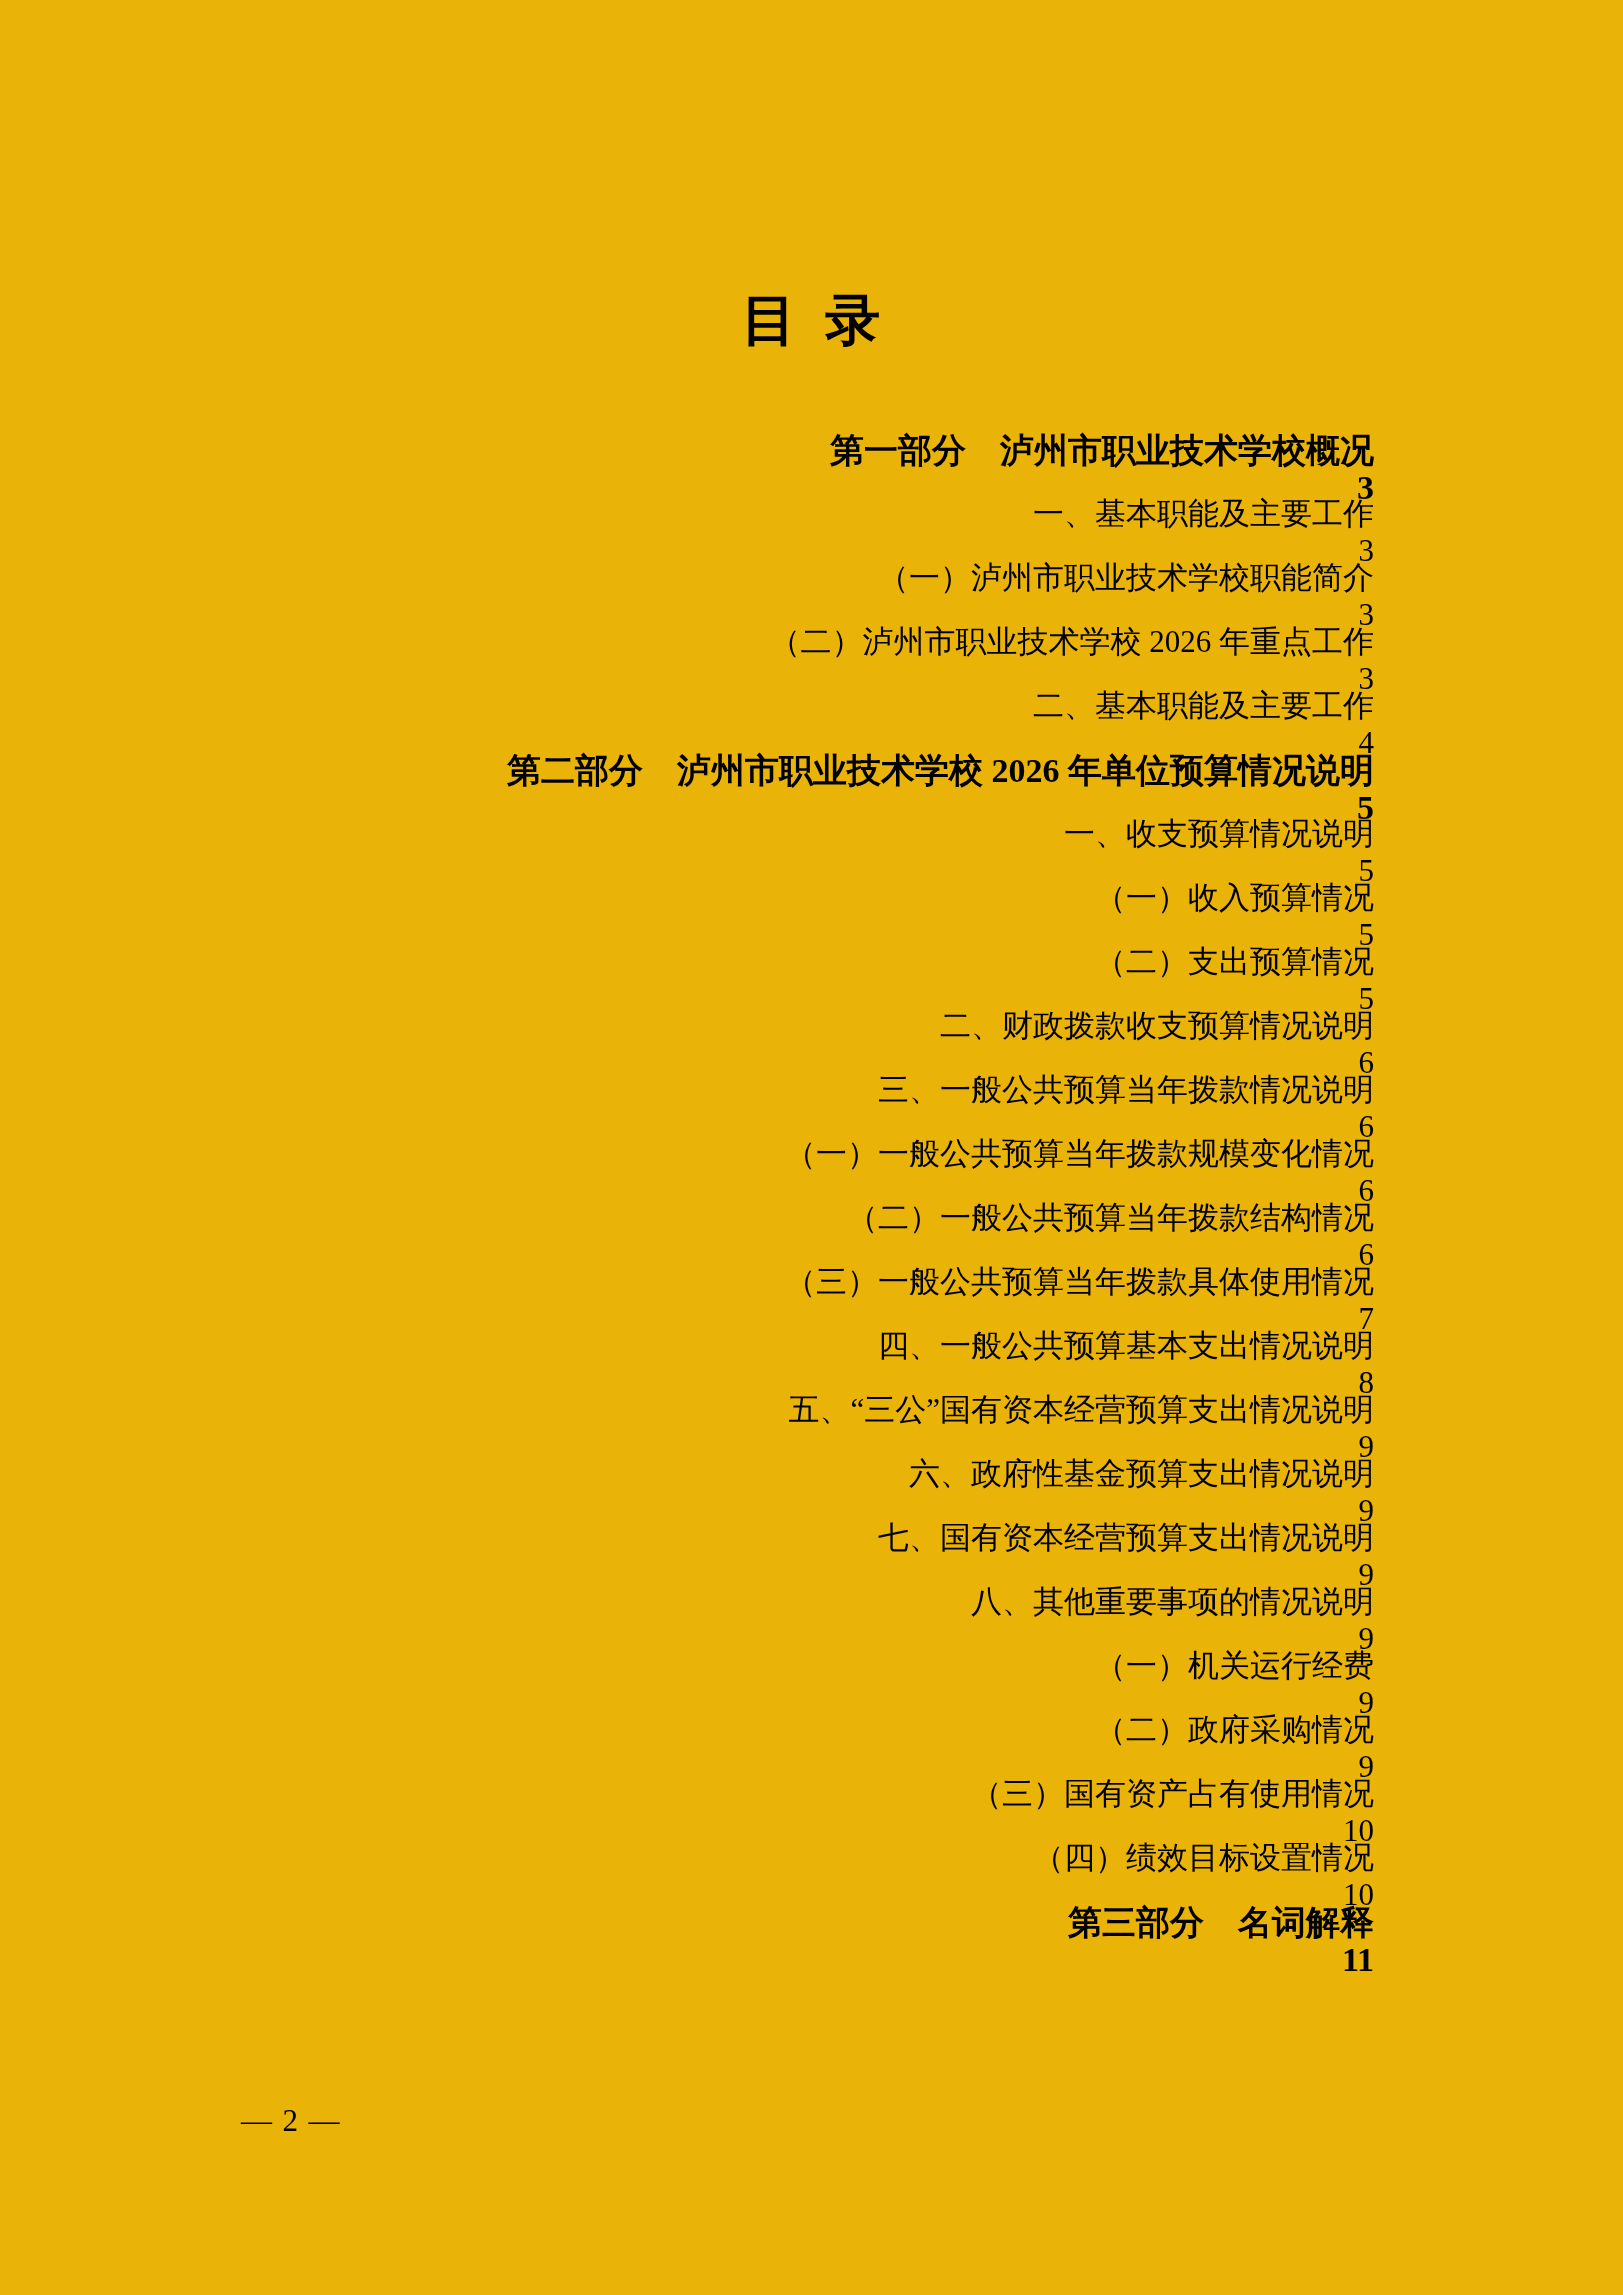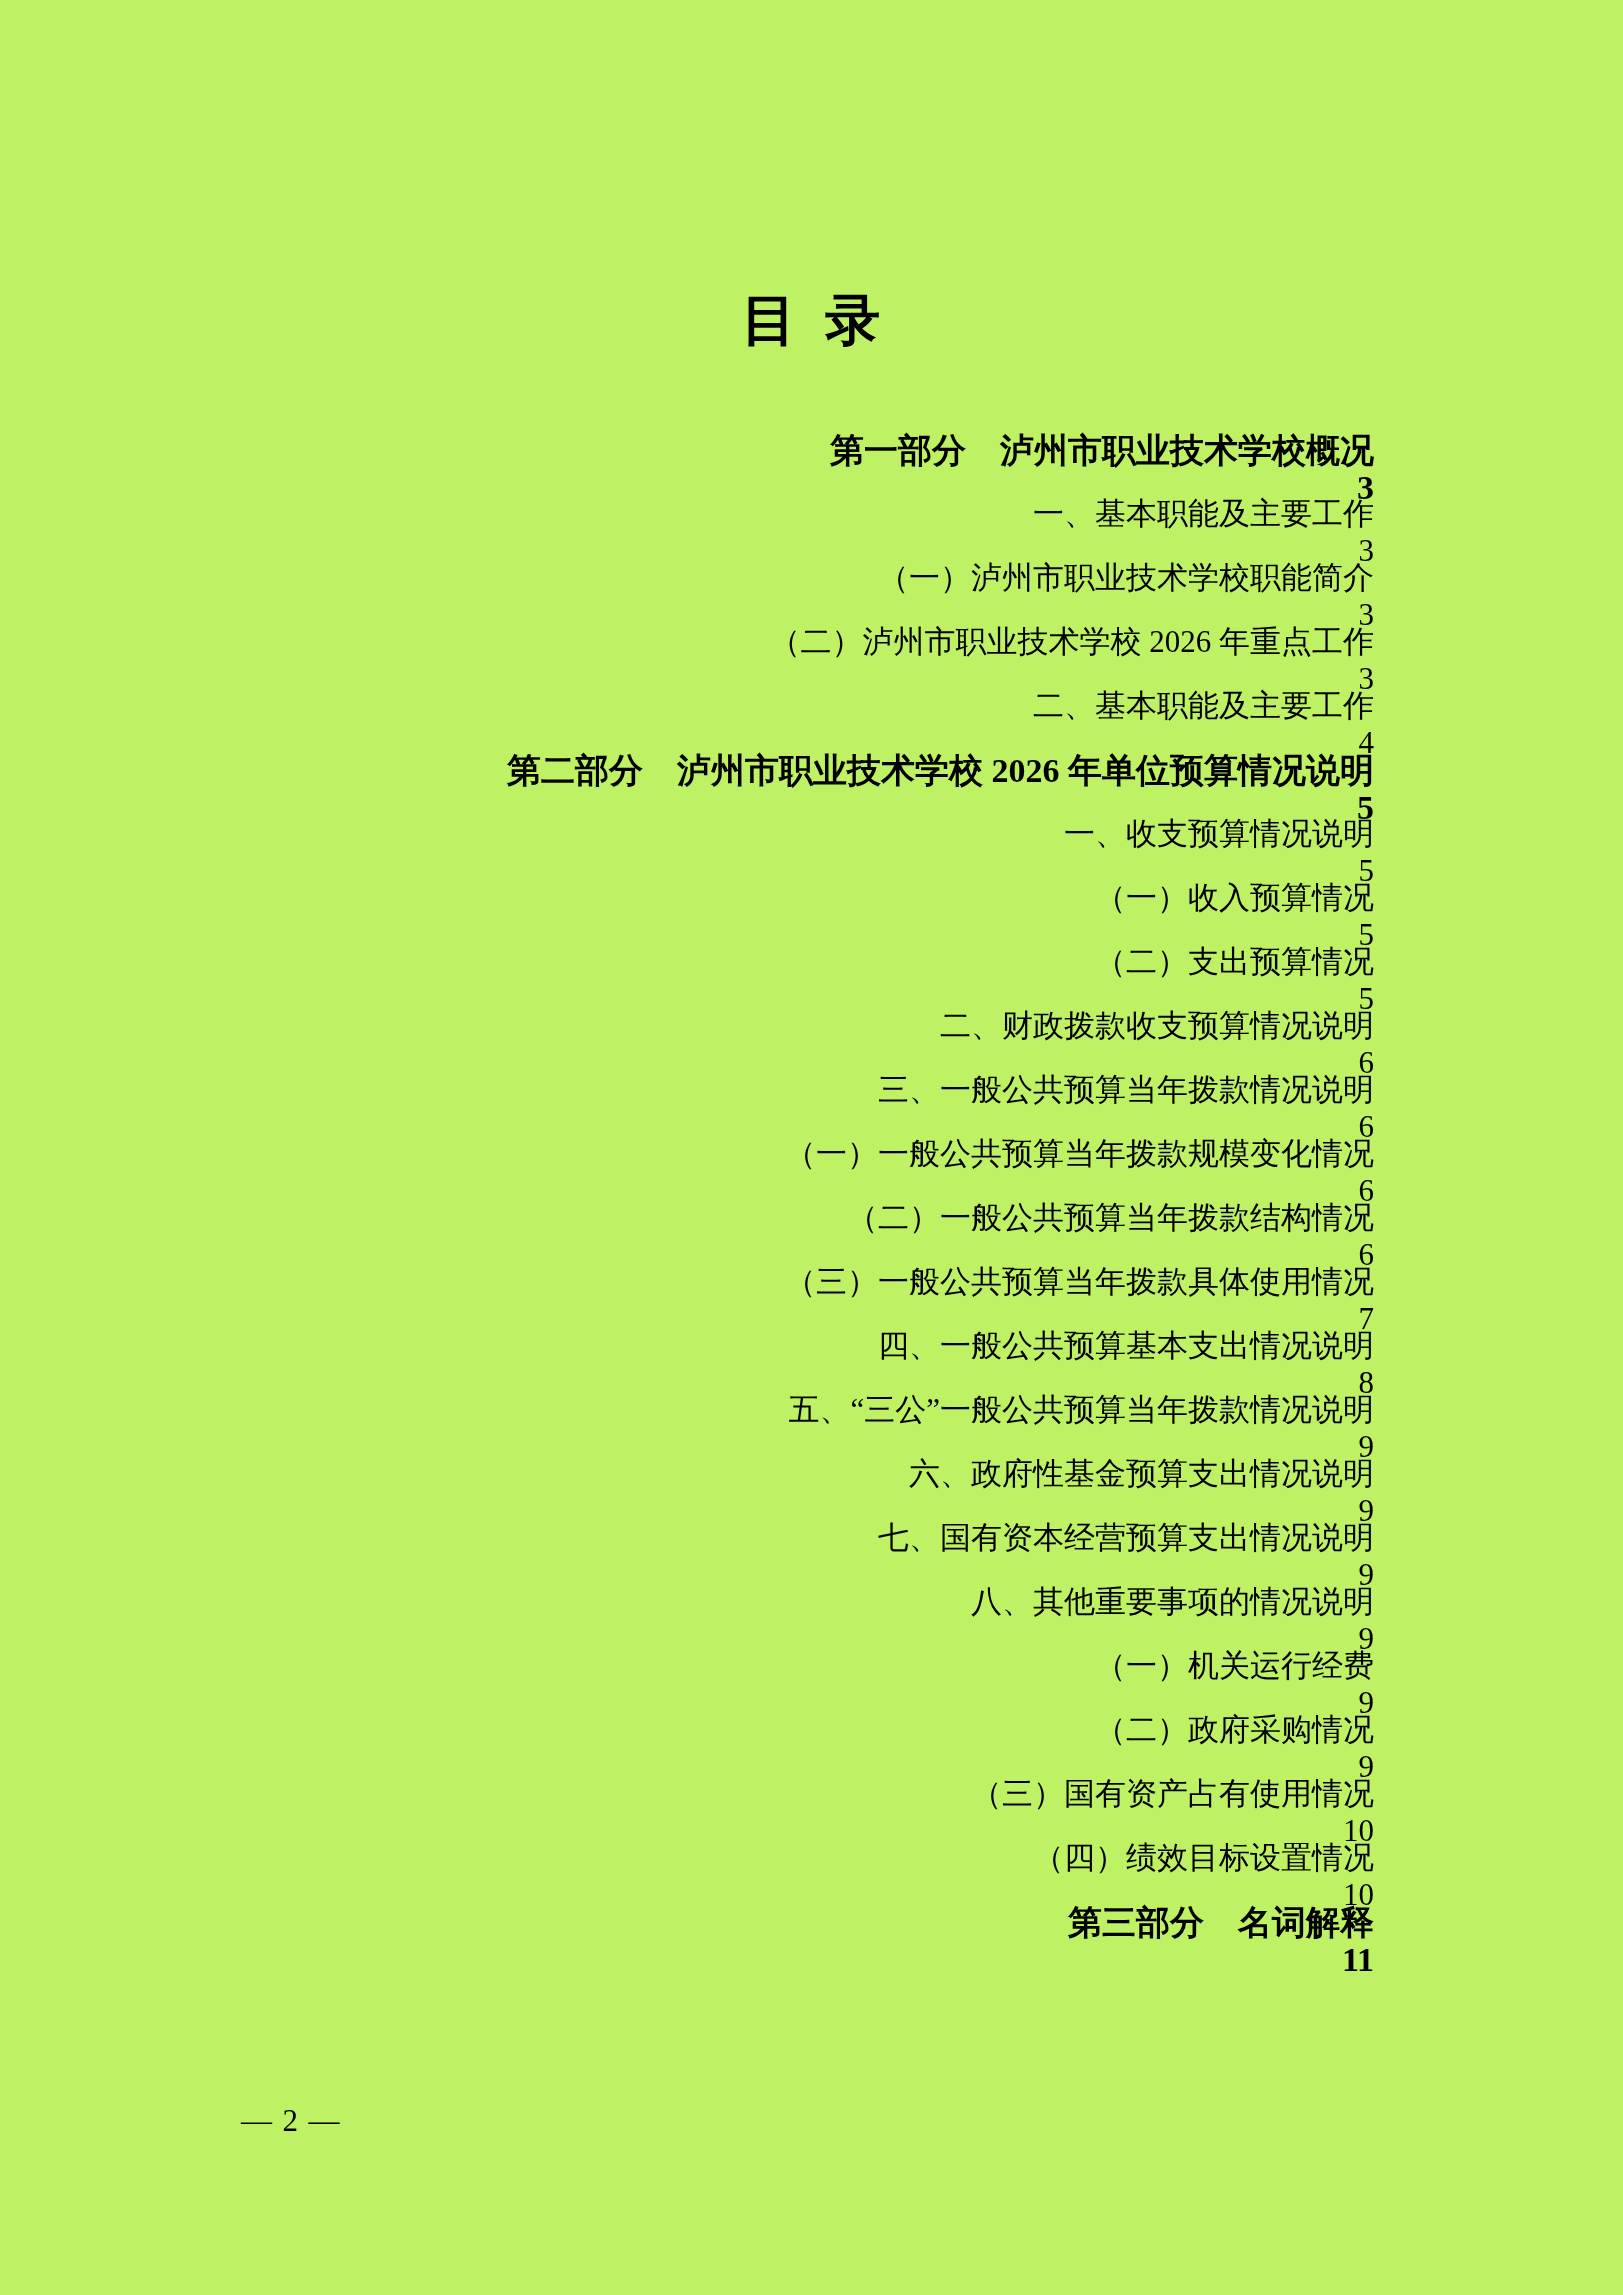--- a/index.html
+++ b/index.html
@@ -2,21 +2,21 @@
 <html style="font-size:11px"><head>
 <meta charset="utf-8">
 <style>
   * { margin: 0; padding: 0; box-sizing: border-box; }
   html, body { background: #888; }
   .page {
     position: relative;
     width: 1623px;
     height: 2295px;
     margin: 0 auto;
-    background: #bef264;
+    background: #eab308;
     color: #000000;
     font-family: "Liberation Serif", "DejaVu Serif", serif;
     overflow: hidden;
   }
   .doc-title {
     position: absolute;
     top: 293px;
     left: 0;
     width: 100%;
     text-align: center;
@@ -172,21 +172,21 @@
       <span class="pagenum">7</span>
     </div>
 
     <div class="toc-row l1">
       <span class="label">四、一般公共预算基本支出情况说明</span>
       <span class="leader"></span>
       <span class="pagenum">8</span>
     </div>
 
     <div class="toc-row l1">
-      <span class="label">五、“三公”一般公共预算当年拨款情况说明</span>
+      <span class="label">五、“三公”国有资本经营预算支出情况说明</span>
       <span class="leader"></span>
       <span class="pagenum">9</span>
     </div>
 
     <div class="toc-row l1">
       <span class="label">六、政府性基金预算支出情况说明</span>
       <span class="leader"></span>
       <span class="pagenum">9</span>
     </div>
 

